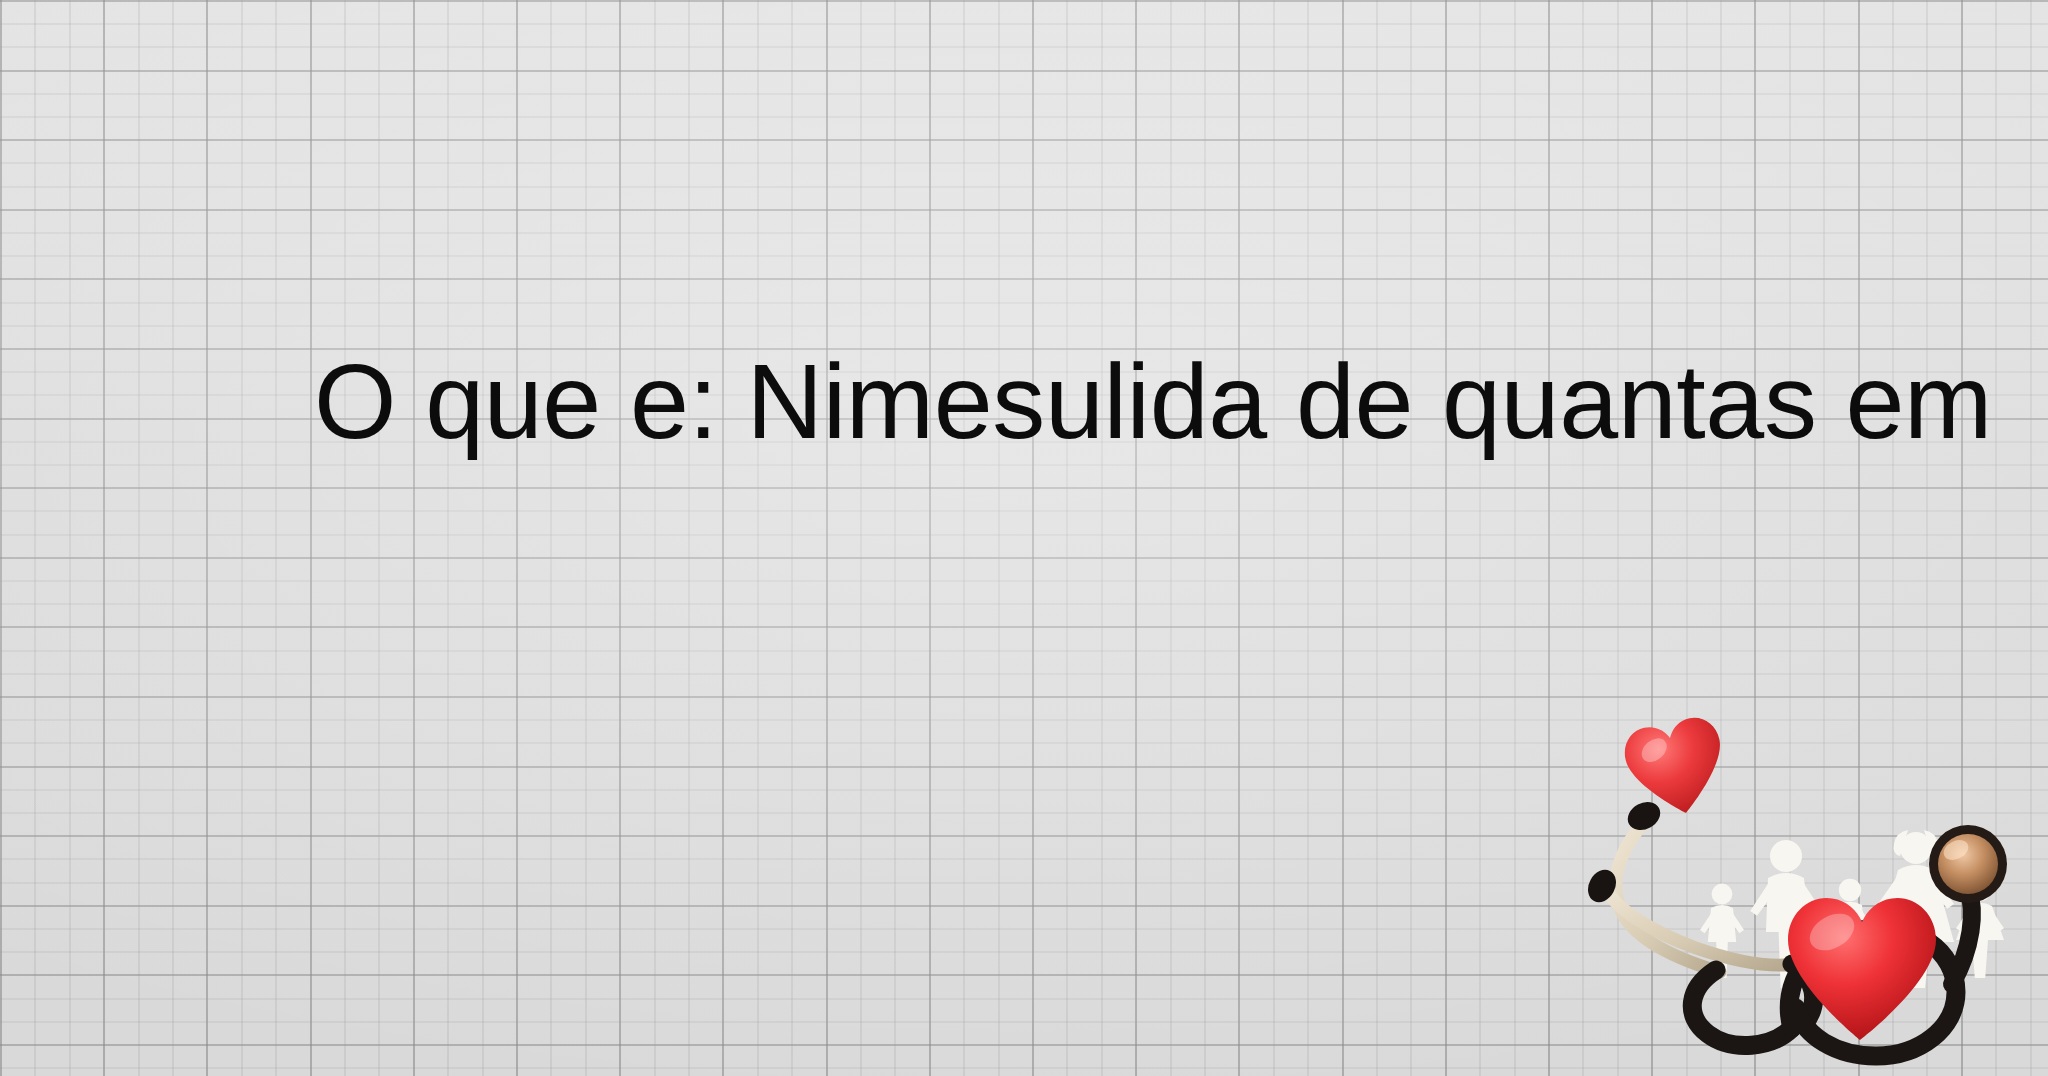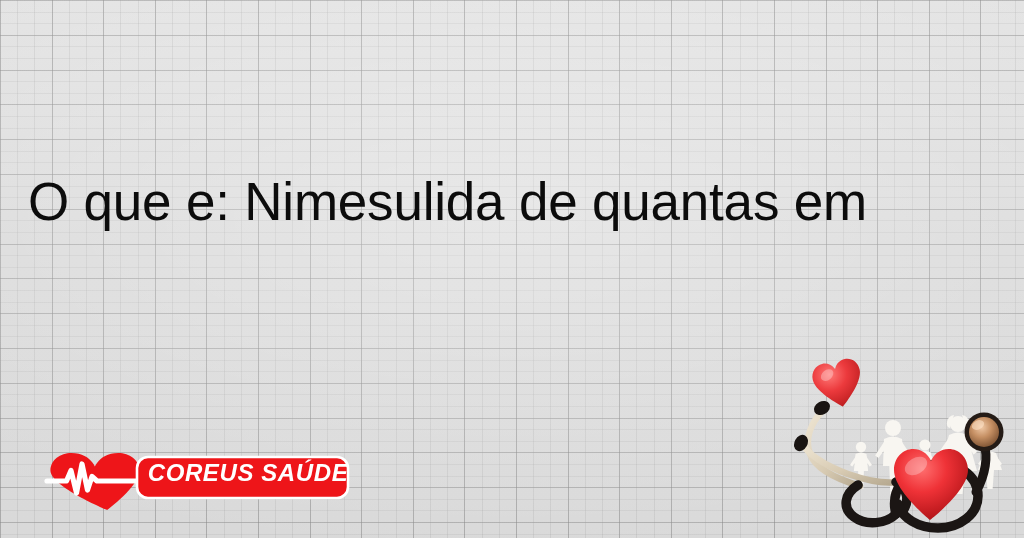--- a/index.html
+++ b/index.html
@@ -52,21 +52,21 @@
         rgba(255,255,255,0.0) 70%);
     pointer-events: none;
   }
 
   
   .title-block {
     position: absolute;
     left: 0;
     right: 0;
     top: 170px;
-    text-align: left;
+    text-align: right;
     padding: 0 28px;
     box-sizing: border-box;
   }
   .title-line {
     display: block;
     font-family: "Liberation Sans", "DejaVu Sans", sans-serif;
     font-size: 53px;
     font-weight: 400;
     line-height: 63px;
     color: #0c0c0c;
@@ -116,33 +116,20 @@
 <body>
 
 <div class="stage">
 
   <div class="paper-tone"></div>
 
   <div class="title-block">
     <span class="title-line first">O que e: Nimesulida de quantas em</span>
   </div>
 
-  <div class="logo">
-    <svg viewBox="0 0 322 62" xmlns="http://www.w3.org/2000/svg" aria-hidden="true">
-
-      <g>
-        <path d="M57.5 60 C57.5 60 11 36.5 11 20.5 C11 9.8 19.2 3 28.2 3 C37.0 3 42.4 7.6 45.4 12.6 C46.3 14.1 47.0 15.4 47.4 16.4 C47.9 15.4 48.6 14.1 49.5 12.6 C52.5 7.6 57.9 3 66.7 3 C75.7 3 83.9 9.8 83.9 20.5 C83.9 36.5 57.5 60 57.5 60 Z" transform="translate(9,0) scale(1.22,1.0)" fill="#ee1519"></path>
-      </g>
-
-      <path d="M19 31 H33 L38.5 31 L43 20.5 L48.5 43 L54 14 L59.5 40 L64 26.5 L69 31 H118" fill="none" stroke="#ffffff" stroke-width="5.2" stroke-linecap="round" stroke-linejoin="round"></path>
-
-      <rect x="109" y="7" width="211" height="41" rx="11" ry="11" fill="#ee1519" stroke="#ffffff" stroke-width="2.6"></rect>
-    </svg>
-    <div class="logo-text">COREUS SAÚDE</div>
-  </div>
 
   <div class="art">
     <svg viewBox="0 0 230 186" xmlns="http://www.w3.org/2000/svg" aria-hidden="true">
       <defs>
         <radialGradient id="gHeartBig" cx="38%" cy="28%" r="78%">
           <stop offset="0%" stop-color="#ff6f6f"></stop>
           <stop offset="42%" stop-color="#ef3237"></stop>
           <stop offset="100%" stop-color="#ab1014"></stop>
         </radialGradient>
         <radialGradient id="gHeartSm" cx="36%" cy="26%" r="80%">

